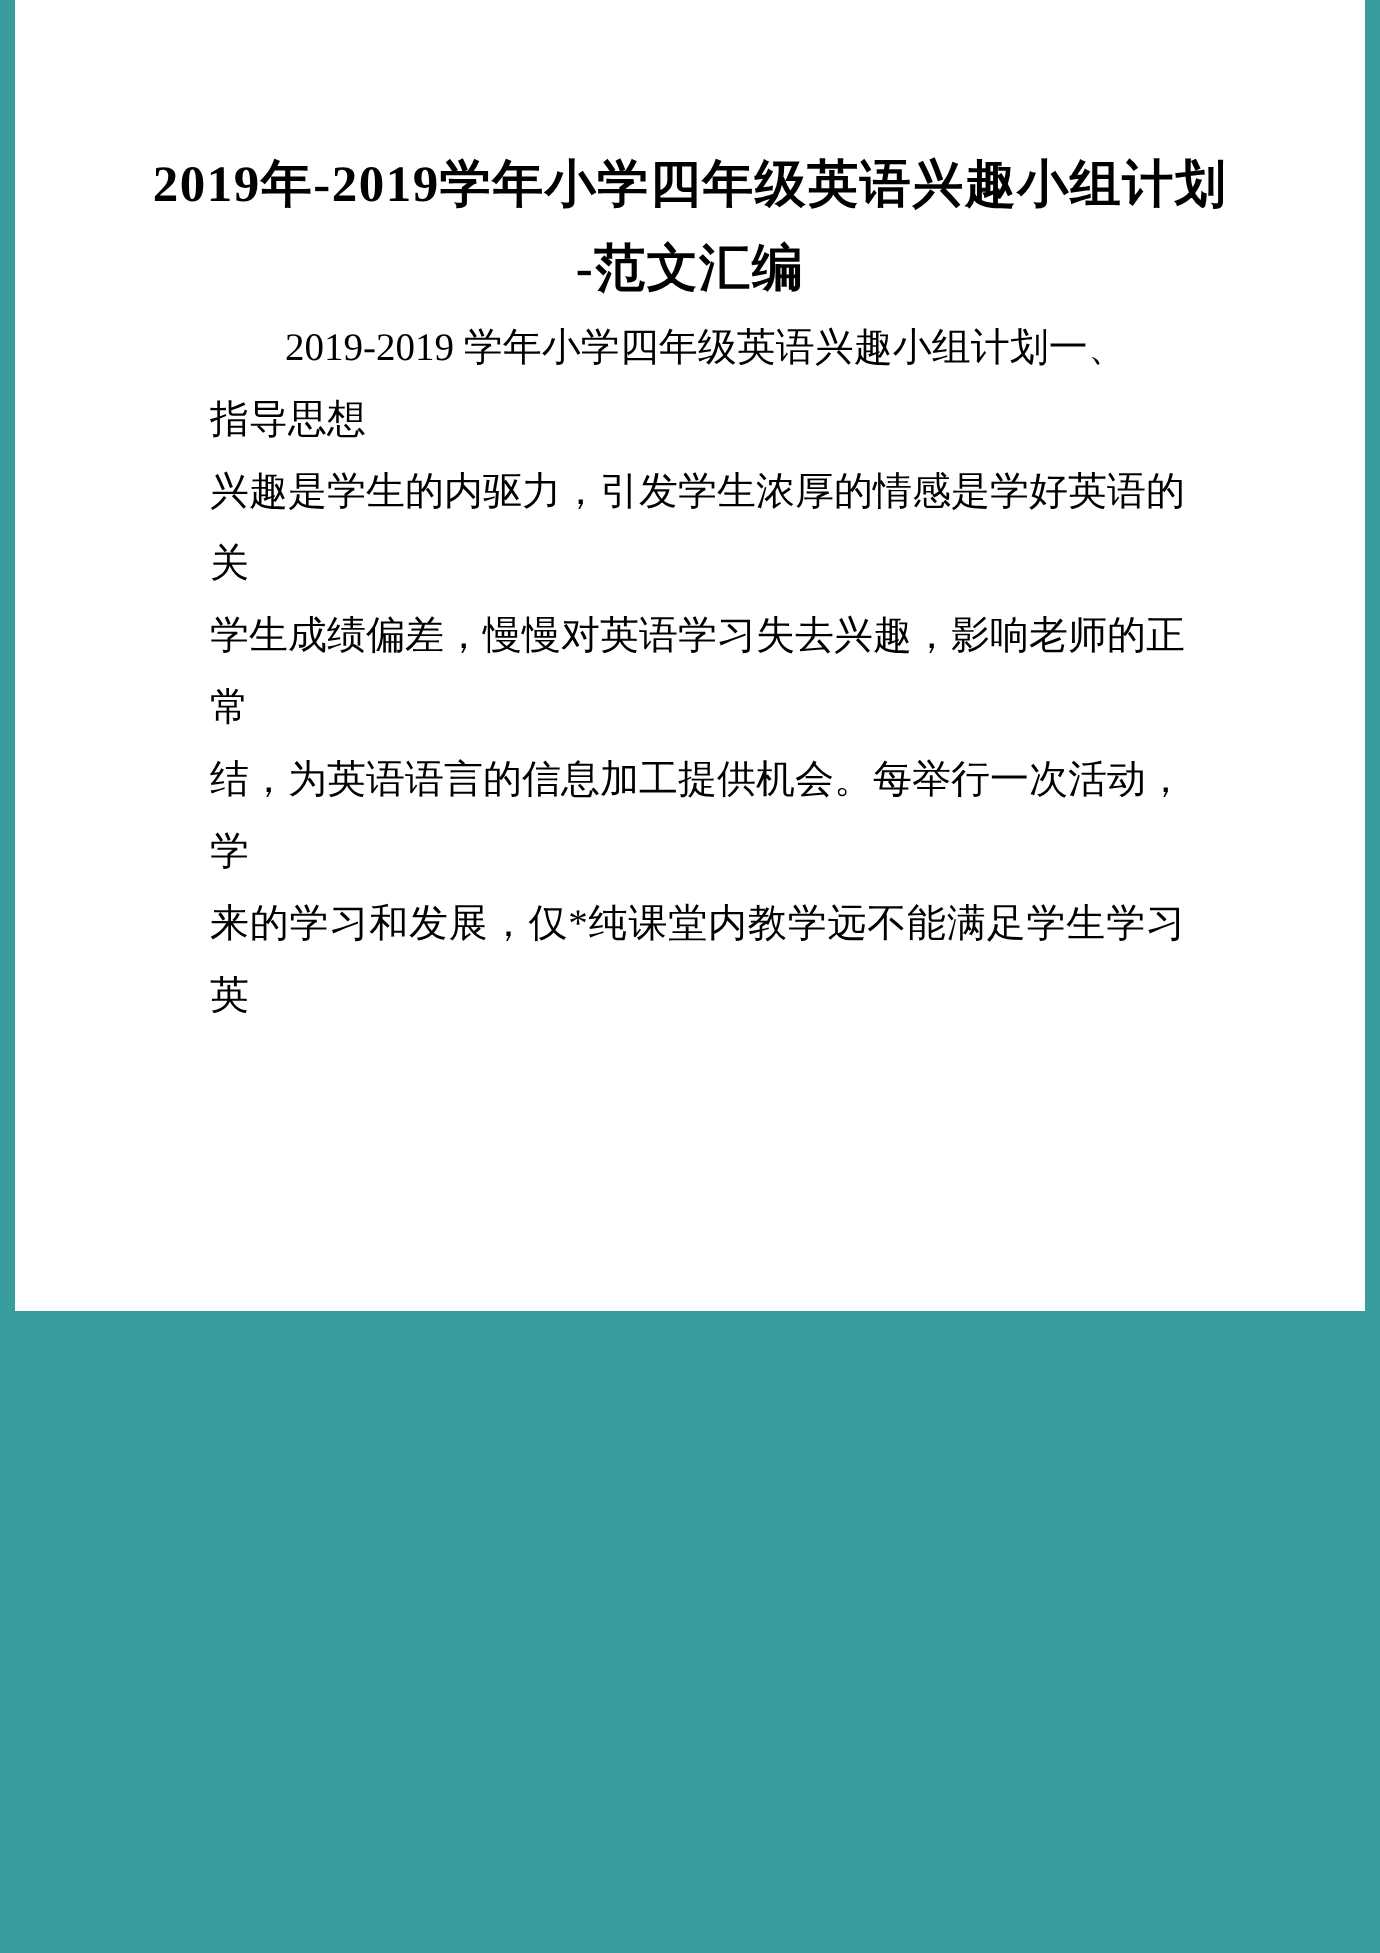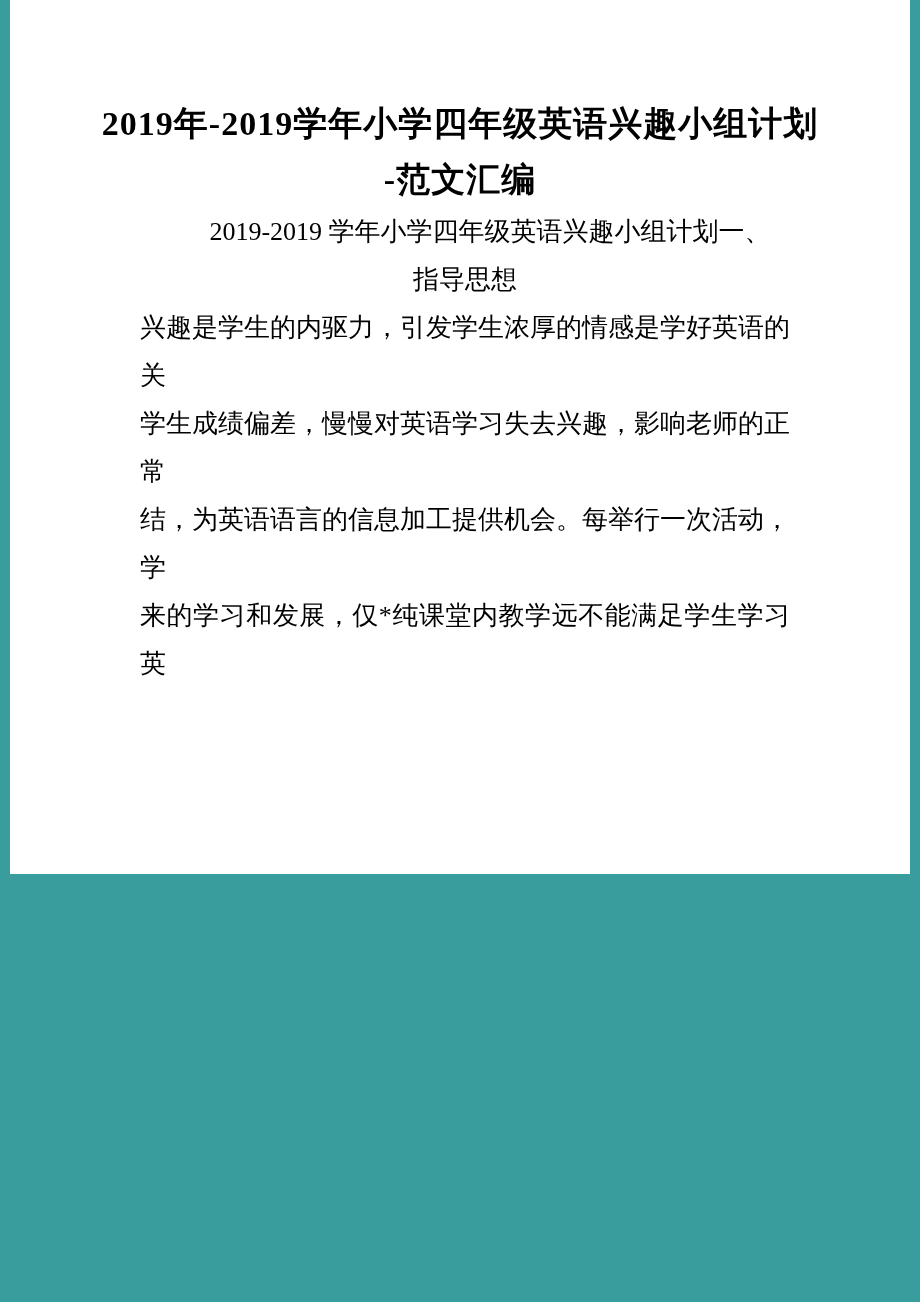--- a/index.html
+++ b/index.html
@@ -39,22 +39,22 @@
     font-size: 26px;
     line-height: 48px;
     color: var(--text, #000000);
     white-space: normal;
   }
   
   .line.body {
     text-align: justify;
     text-align-last: justify;
   }
-  .line.indent { text-indent: 50px; text-align: center; }
-  .line.plain, .line.heading { text-align: center; }
+  .line.indent { text-indent: 50px; }
+  .line.plain, .line.heading { text-align: left; }
 </style>
 </head>
 <body>
 
 <div class="paper">
   <div class="title-block">
     <div class="title-line">2019年-2019学年小学四年级英语兴趣小组计划</div>
     <div class="title-line">-范文汇编</div>
   </div>
   <div class="content">

